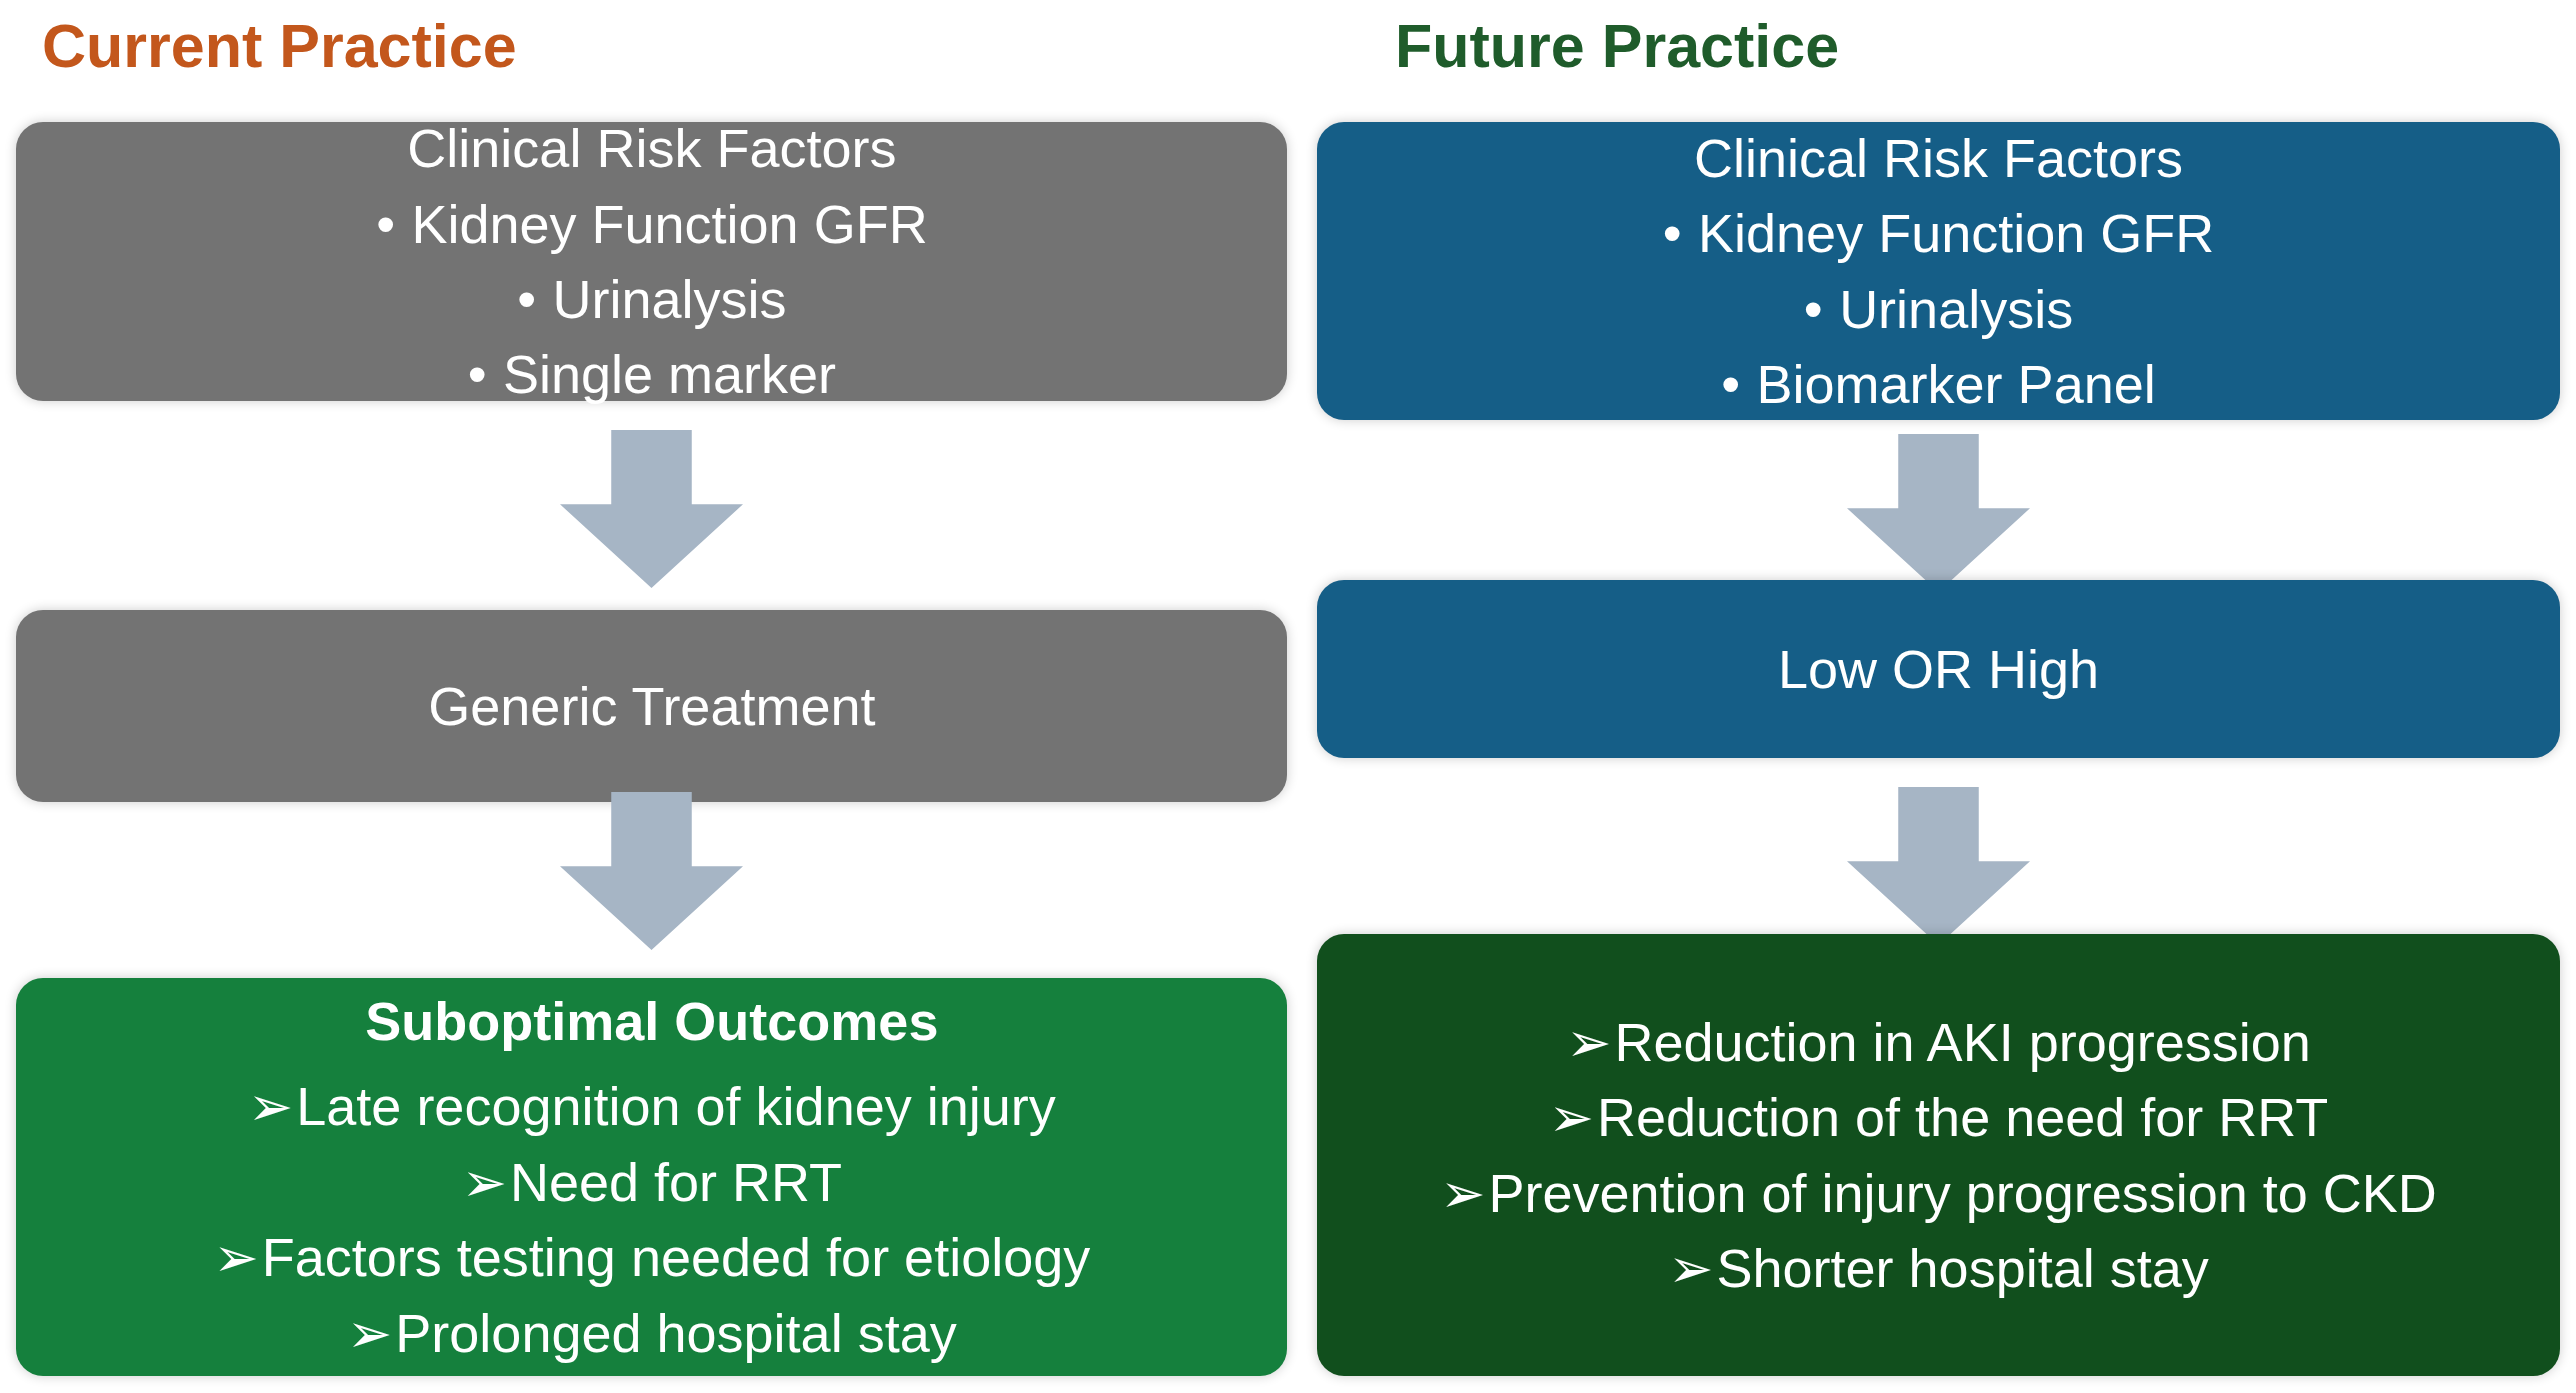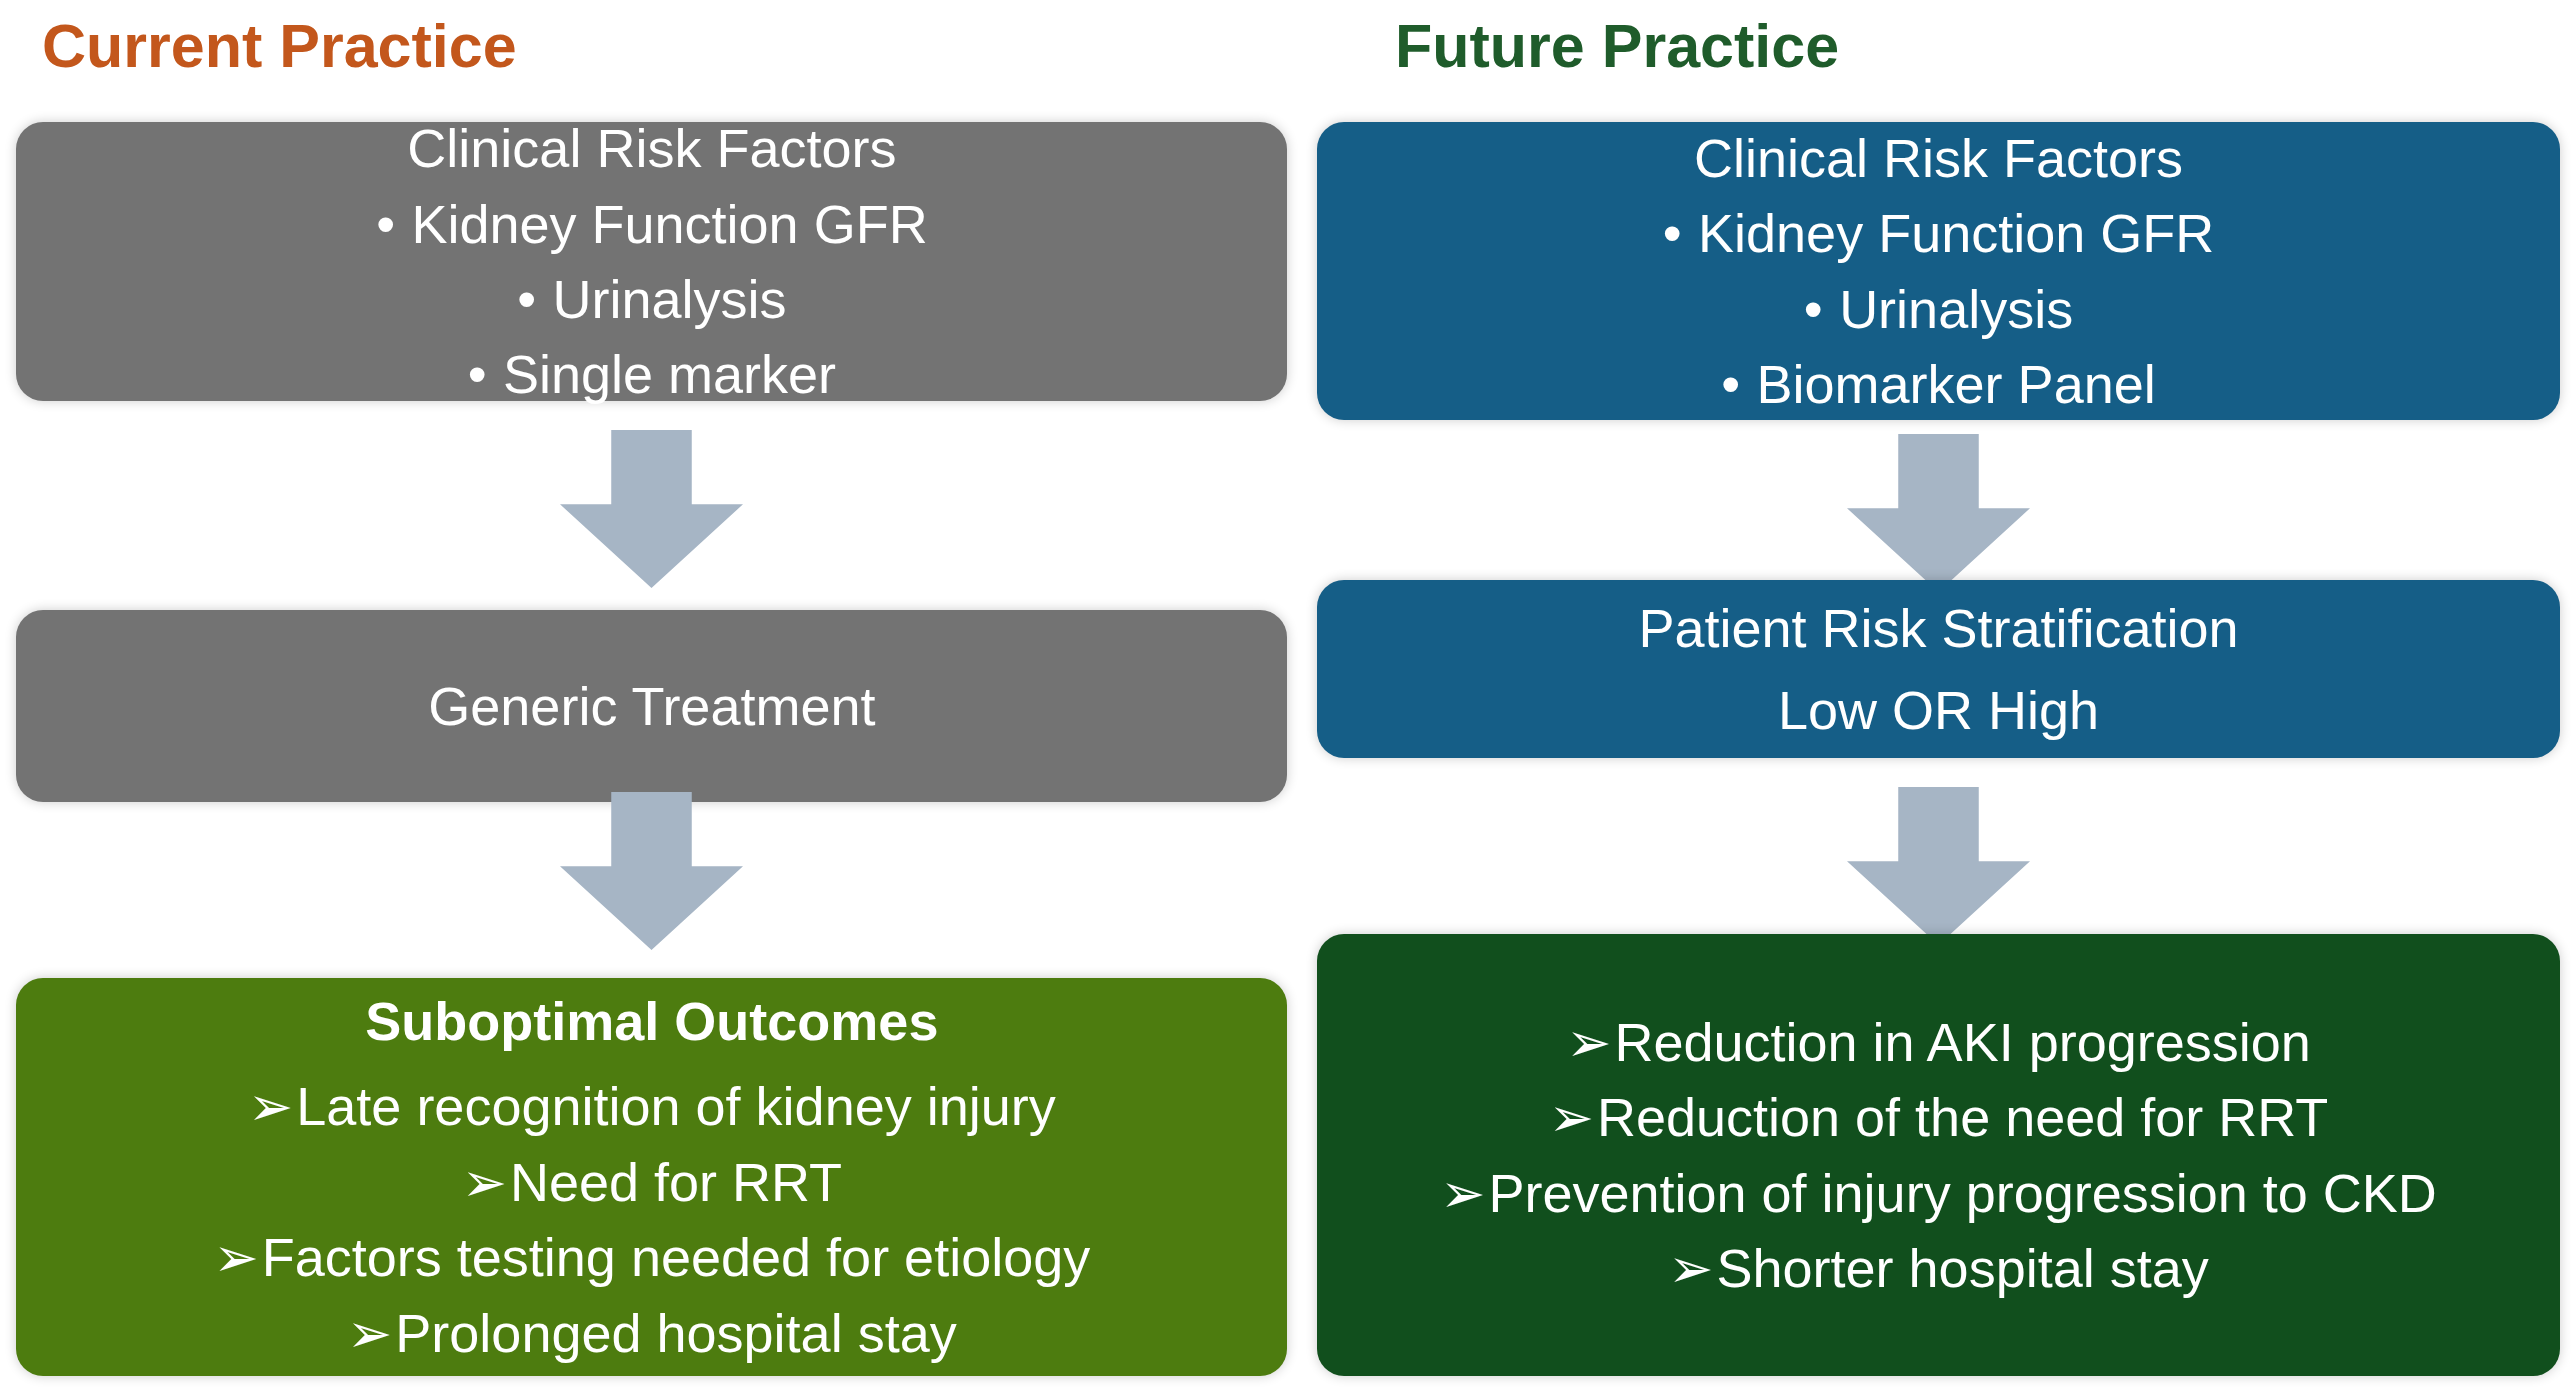--- a/index.html
+++ b/index.html
@@ -12,21 +12,21 @@
     justify-content:center;text-align:center;font-size:54px;line-height:1.12;
     box-shadow:0 0 12px rgba(0,0,0,0.20);}
   .box .line{display:flex;align-items:baseline;justify-content:center;}
   .gap20{gap:15px;}
   .gap28{gap:21px;}
   .heading-bold{font-weight:bold;margin-bottom:10.4px;}
   .marker-dot{margin-right:16.4px;}
   .marker-arrow{margin-right:3px;}
   .gray{background:#737373;}
   .teal{background:#155E87;}
-  .orange{background:#4d7c0f;}
+  .orange{background:#15803d;}
   .green{background:#114F1D;}
   
   #box-l1{left:16.4px;top:122px;width:1271px;height:279px;}
   #box-l2{left:16.4px;top:610px;width:1271px;height:192px;}
   #box-l3{left:16.4px;top:978px;width:1271px;height:398px;}
   #box-r1{left:1317px;top:122px;width:1243px;height:298px;}
   #box-r2{left:1317px;top:580px;width:1243px;height:178px;}
   #box-r3{left:1317px;top:934px;width:1243px;height:442px;}
   .arrow{width:183px;height:158px;background:#A6B5C5;
     clip-path:polygon(28% 0,72% 0,72% 47%,100% 47%,50% 100%,0 47%,28% 47%);}
@@ -97,21 +97,20 @@
   </div>
   <div class="line">
     <span class="marker-dot">•</span>
     <span>Biomarker Panel</span>
   </div>
 </div>
 
 <div id="arrow-r1" class="abs arrow"></div>
 
 <div id="box-r2" class="abs box teal gap28">
-  <div class="line">Patient Risk Stratification</div>
   <div class="line">Low OR High</div>
 </div>
 
 <div id="arrow-r2" class="abs arrow"></div>
 
 <div id="box-r3" class="abs box green gap20">
   <div class="line">
     <span class="marker-arrow">➢</span>
     <span>Reduction in AKI progression</span>
   </div>

